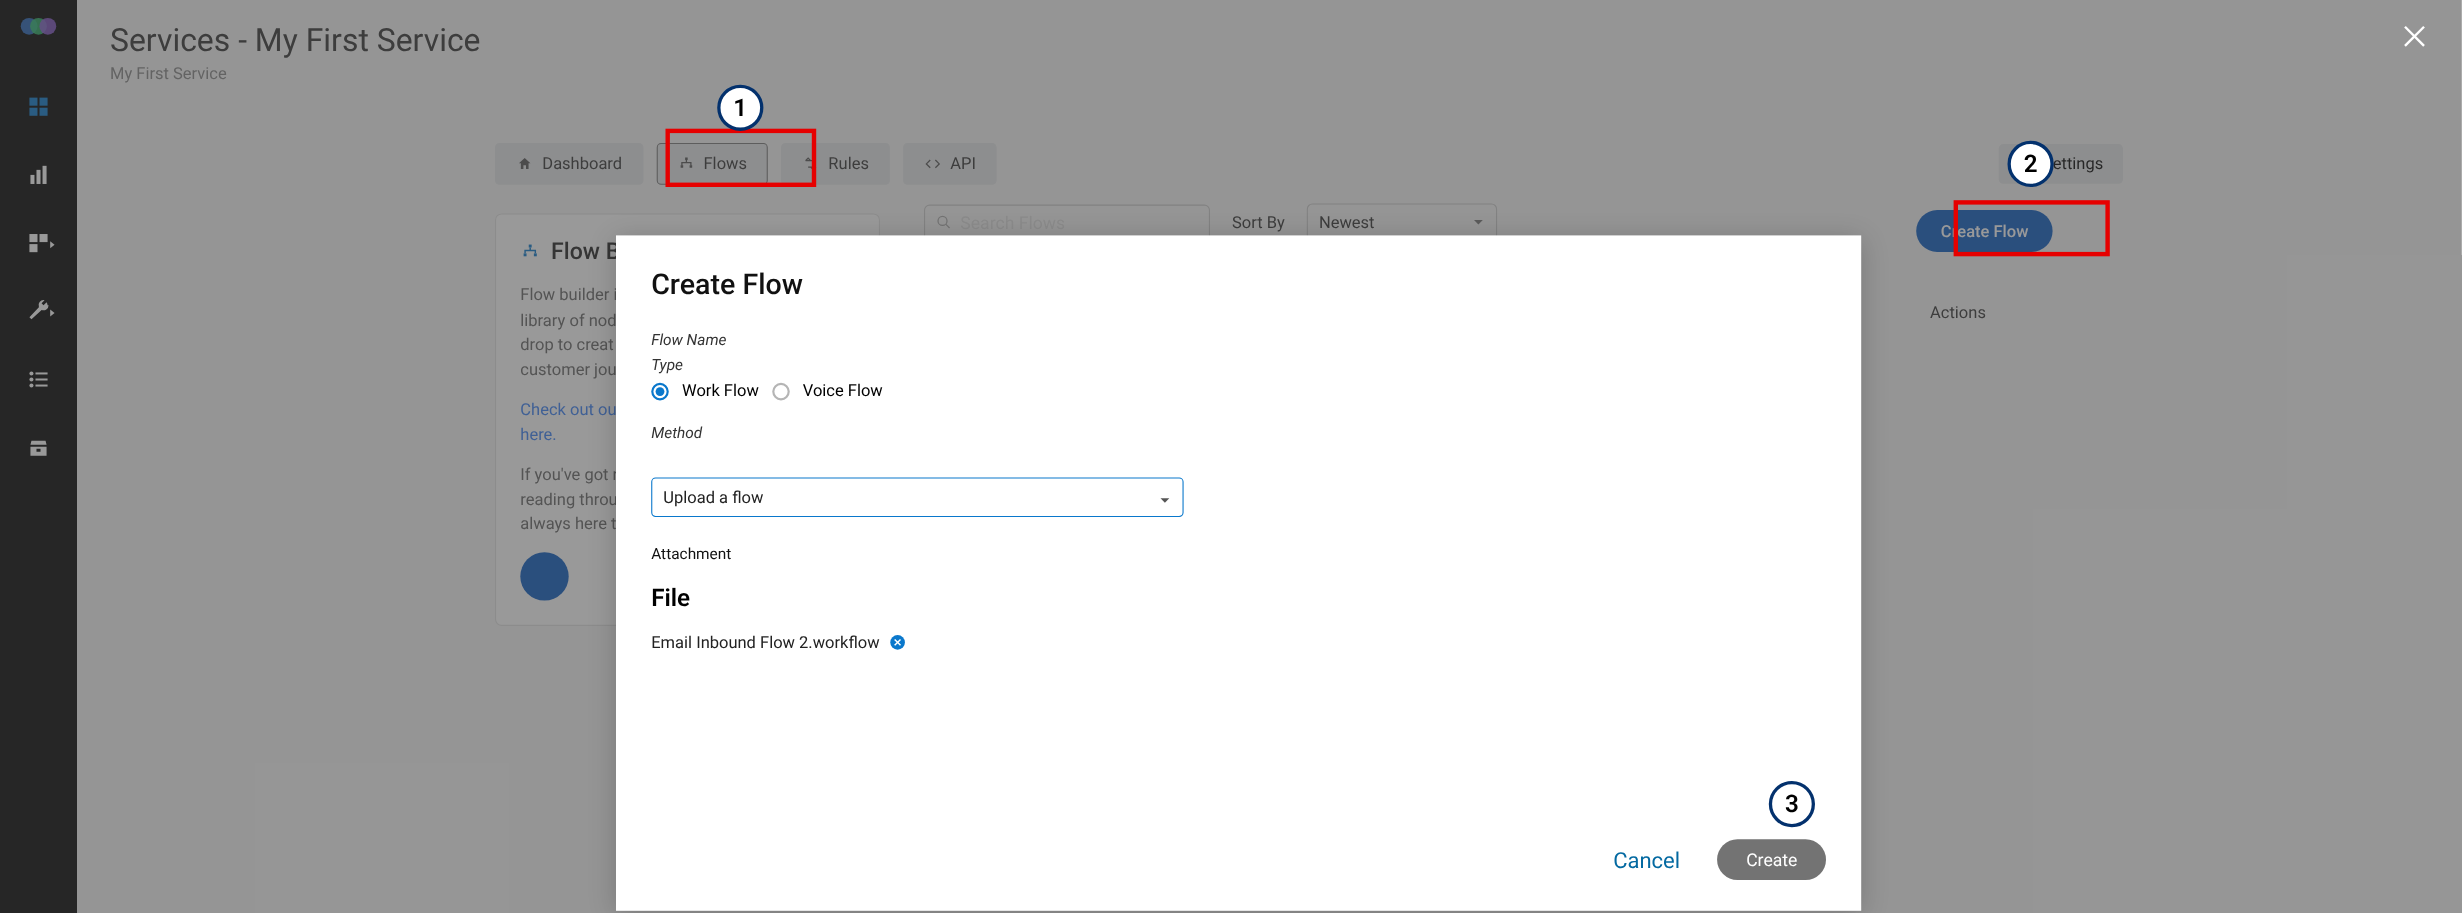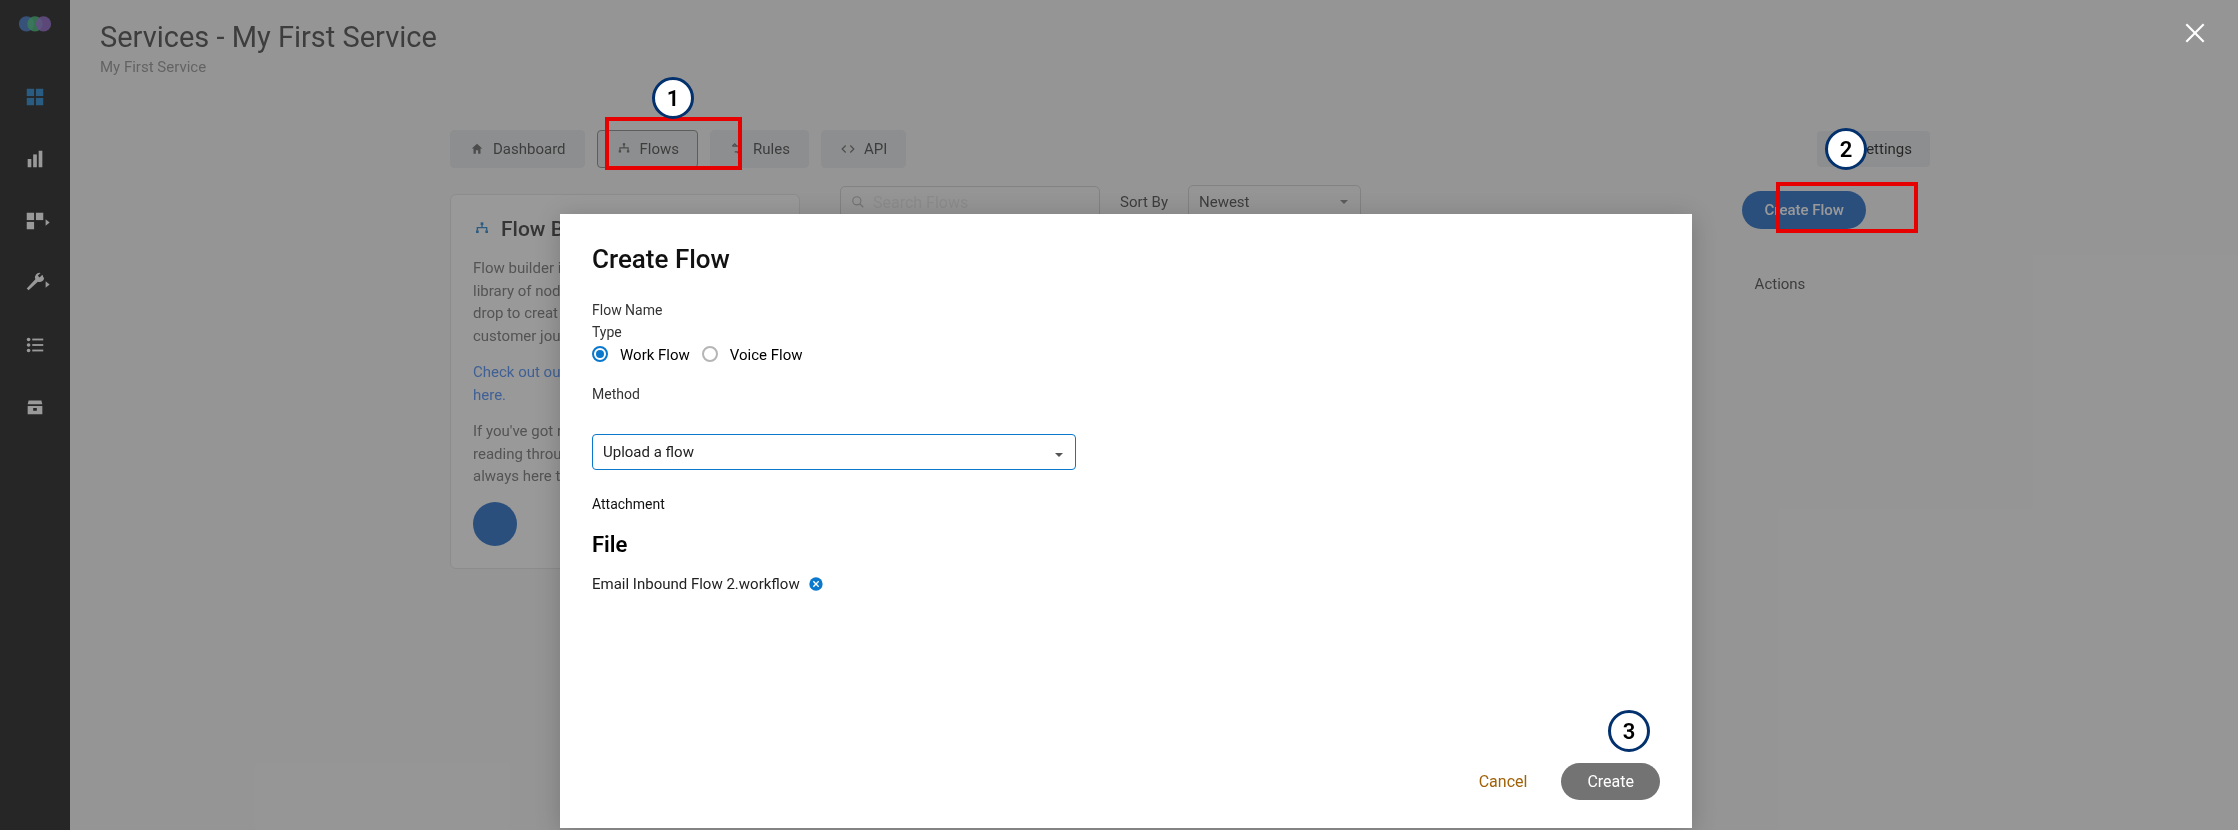--- a/index.html
+++ b/index.html
@@ -51,34 +51,34 @@
   .actions-header { position:absolute; left: 1550px; top: 275px; font-size:15px; color:#333; display:flex; gap:110px; }
 
   
   .overlay { position:absolute; inset:0; background:rgba(70,70,70,0.55); z-index:30; }
   .close-x { position:absolute; top:20px; right:30px; color:#fff; cursor:pointer; z-index:55; }
   .close-x svg { width:26px; height:26px; stroke:#fff; stroke-width:2; fill:none; }
 
   
   .modal { position:absolute; left:560px; top:214px; width:1132px; height:614px; background:#fff; z-index:46; padding:30px 32px; box-shadow:0 4px 24px rgba(0,0,0,.2); }
   .modal-title { font-size:26px; font-weight:500; color:#111; margin-bottom:28px;}
-  .form-label { font-size:14px; color:#333; margin-bottom:6px; display:block; }
+  .form-label { font-size:14px; color:#333; margin-bottom:6px; display:block;font-style:italic; }
   .text-input { width:540px; border:1px solid #c5c5c5; border-radius:4px; padding:8px 10px; font-size:15px; color:#222; margin-bottom:22px; }
-  .radio-row { display:flex; gap:12px; align-items:flex-start; margin-bottom:22px; font-size:15px; }
+  .radio-row { display:flex; gap:12px; align-items:flex-end; margin-bottom:22px; font-size:15px; }
   .radio { width:16px; height:16px; border-radius:50%; border:2px solid #b5b5b5; display:inline-flex; align-items:center; justify-content:center; }
   .radio.checked { border-color:#0a78cc; }
   .radio.checked::after { content:""; width:8px; height:8px; border-radius:50%; background:#0a78cc; }
   .select-box { width:484px; border:1.5px solid #0a78cc; border-radius:4px; padding:8px 10px; font-size:15px; color:#222; display:flex; justify-content:space-between; align-items:flex-end; margin-bottom:26px;margin-top:32px;}
   .select-box svg { width:12px; height:12px; fill:#555; }
   .attachment-label { font-size:14px; color:#111; margin-bottom:20px; display:block; }
   .file-heading { font-size:22px; font-weight:600; margin-bottom:18px; }
   .file-row { display:flex; align-items:center; gap:8px; font-size:15px; color:#222;}
   .file-row svg { width:16px; height:16px; fill:#0a78cc;}
   .modal-actions { position:absolute; bottom:28px; right:32px; display:flex; align-items:center; gap:34px; }
-  .btn-cancel { color:#a16207; font-size:16px; cursor:pointer; }
+  .btn-cancel { color:#0369a1; font-size:20px; cursor:pointer; }
   .btn-create { background:#737373; color:#fff; padding:9px 26px; border-radius:20px; font-size:16px; cursor:pointer; }
 
 </style>
 </head>
 <body>
 
 <div class="left-rail">
   <div class="logo">
     <svg viewBox="0 0 40 28">
         <circle cx="10" cy="14" r="9" fill="#2b74d6" opacity=".85"></circle>

